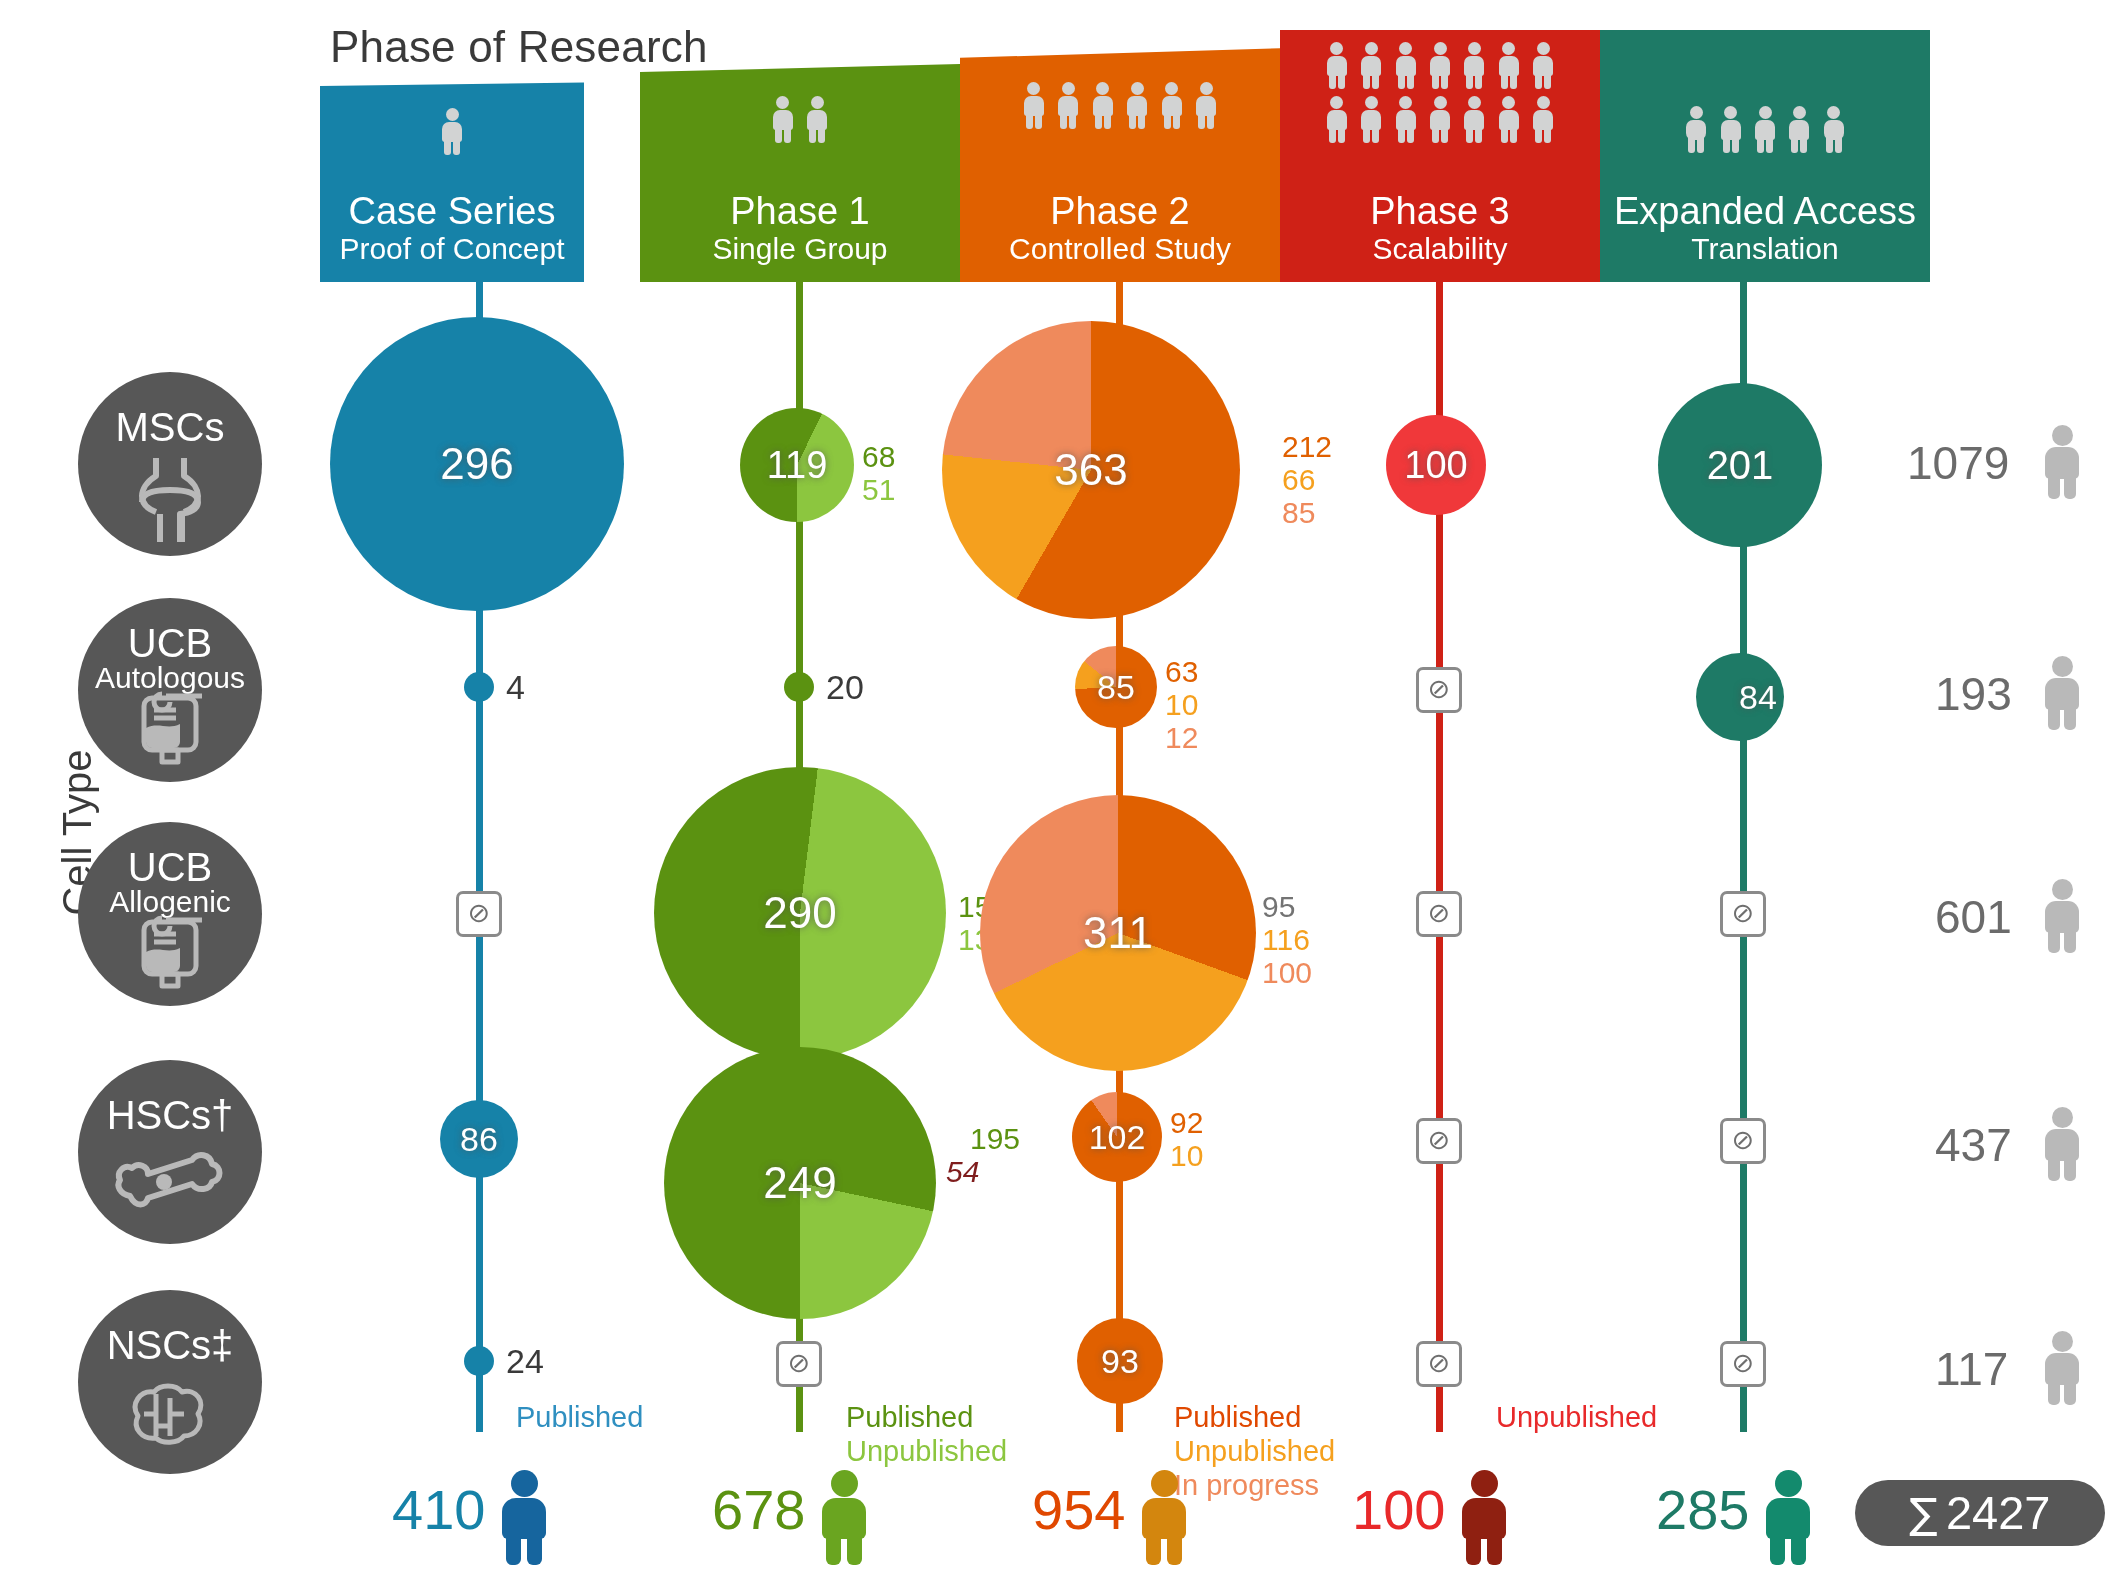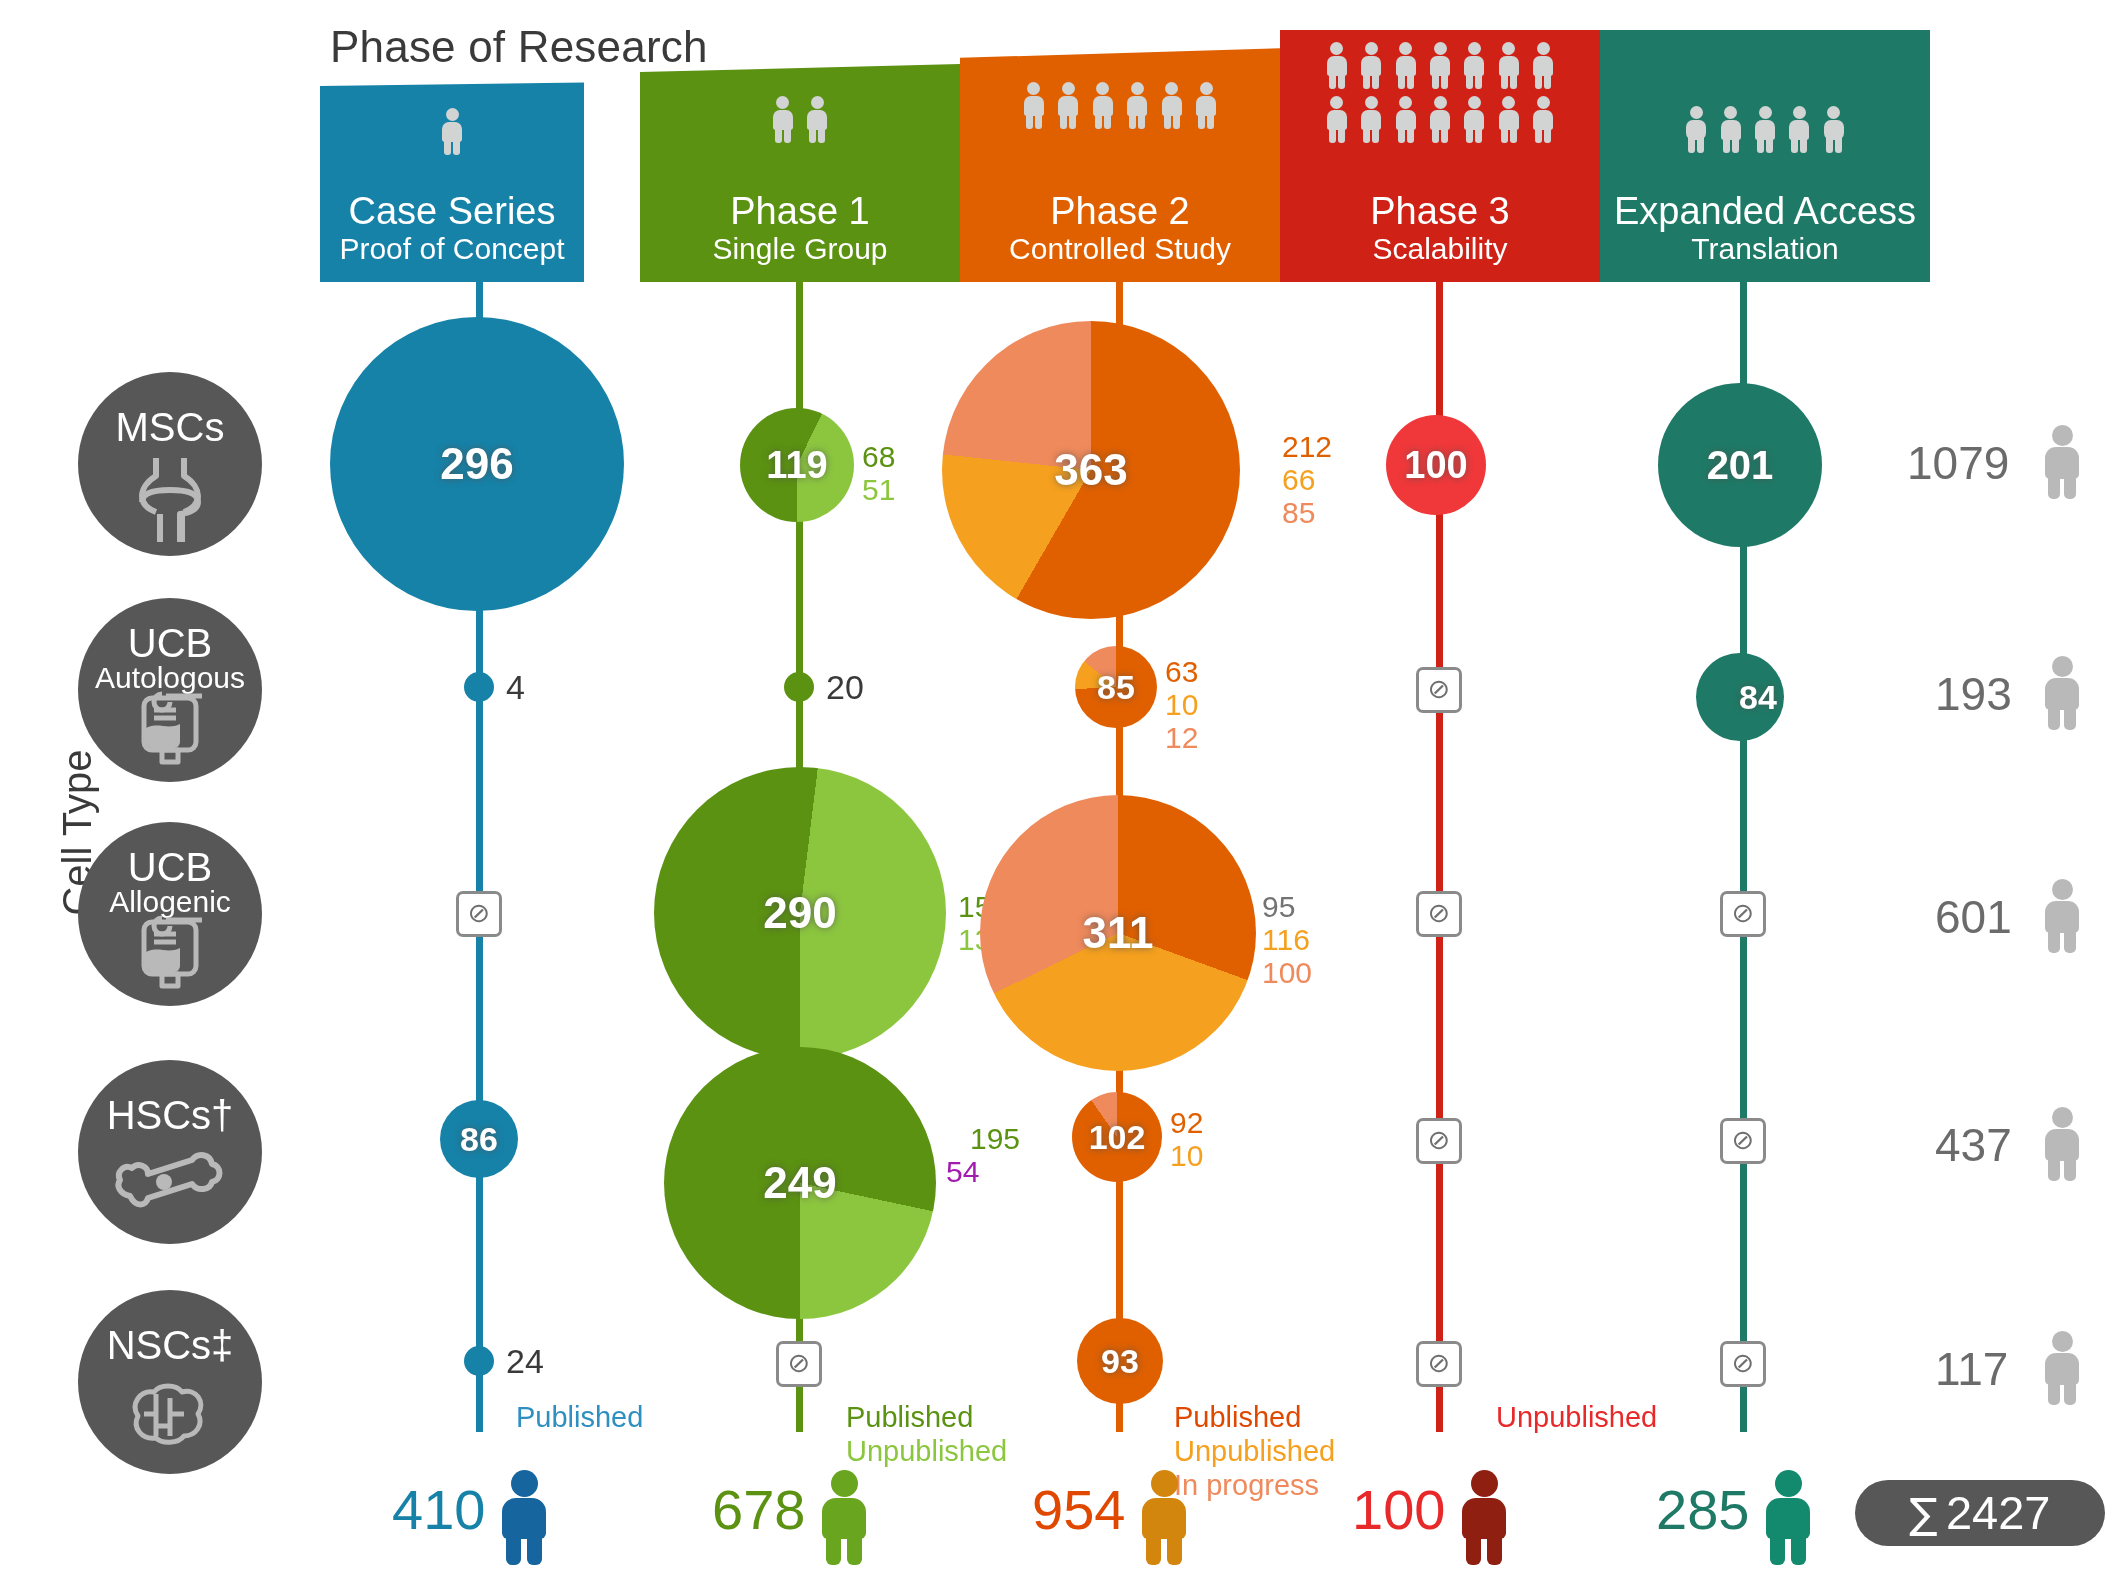--- a/index.html
+++ b/index.html
@@ -27,21 +27,21 @@
   #cell-type-axis{left:-38px;top:810px;width:230px;text-align:center;
      transform:rotate(-90deg);font-size:40px;color:#3a3a3a;}
   .celltype{position:absolute;width:184px;height:184px;border-radius:50%;background:#575757;
      color:#ffffff;text-align:center;}
   .celltype .ct-t1{font-size:40px;line-height:42px;padding-top:24px;}
   .celltype .ct-t2{font-size:30px;line-height:32px;margin-top:-2px;}
   .celltype .ct-icon{position:absolute;left:0;right:0;bottom:14px;height:84px;}
   .celltype.one .ct-t1{padding-top:34px;}
   
   .spine{position:absolute;width:7px;}
-  .bubble{position:absolute;border-radius:50%;font-weight:bold;}
+  .bubble{position:absolute;border-radius:50%;}
   .bubble .bval{position:absolute;left:0;right:0;top:50%;transform:translateY(-50%);
      text-align:center;color:#fff;font-size:44px;text-shadow:0 0 7px rgba(80,80,80,.75);}
   .nodata{position:absolute;width:40px;height:40px;border:3px solid #8a8a8a;border-radius:7px;
      background:#fff;color:#6f6f6f;font-size:27px;line-height:38px;text-align:center;}
   .sidenums{position:absolute;font-size:30px;line-height:33px;white-space:nowrap;}
   .onenum{position:absolute;font-size:34px;color:#3a3a3a;white-space:nowrap;}
   
   .rowtotal{position:absolute;font-size:46px;color:#6b6b6b;white-space:nowrap;}
   .greyman{position:absolute;width:34px;height:74px;}
   .greyman i{position:absolute;background:#b9b9b9;display:block;}
@@ -344,21 +344,21 @@
 <div class="bubble abs" style="left:440px;top:1100px;width:78px;height:78px;background:#1682a8;">
   <div class="bval" style="font-size:34px;">86</div>
 </div>
 
 <div class="bubble abs" style="left:664px;top:1047px;width:272px;height:272px;
      background-image:conic-gradient(from 180deg,#5b9211 0deg 282deg,#8cc63f 282deg 360deg);">
   <div class="bval">249</div>
 </div>
 <div class="sidenums abs" style="left:946px;top:1122px;">
   <div style="color:#5b9211;margin-left:24px;">195</div>
-  <div style="color:#a21caf;">54</div>
+  <div style="color:#7f1d1d;font-style:italic;">54</div>
 </div>
 
 <div class="bubble abs" style="left:1072px;top:1092px;width:90px;height:90px;
      background-image:conic-gradient(from 0deg,#e06000 0deg 325deg,#ef8a5c 325deg 360deg);">
   <div class="bval" style="font-size:34px;">102</div>
 </div>
 <div class="sidenums abs" style="left:1170px;top:1106px;">
   <div style="color:#e06000;">92</div>
   <div style="color:#f5a01e;">10</div>
 </div>

